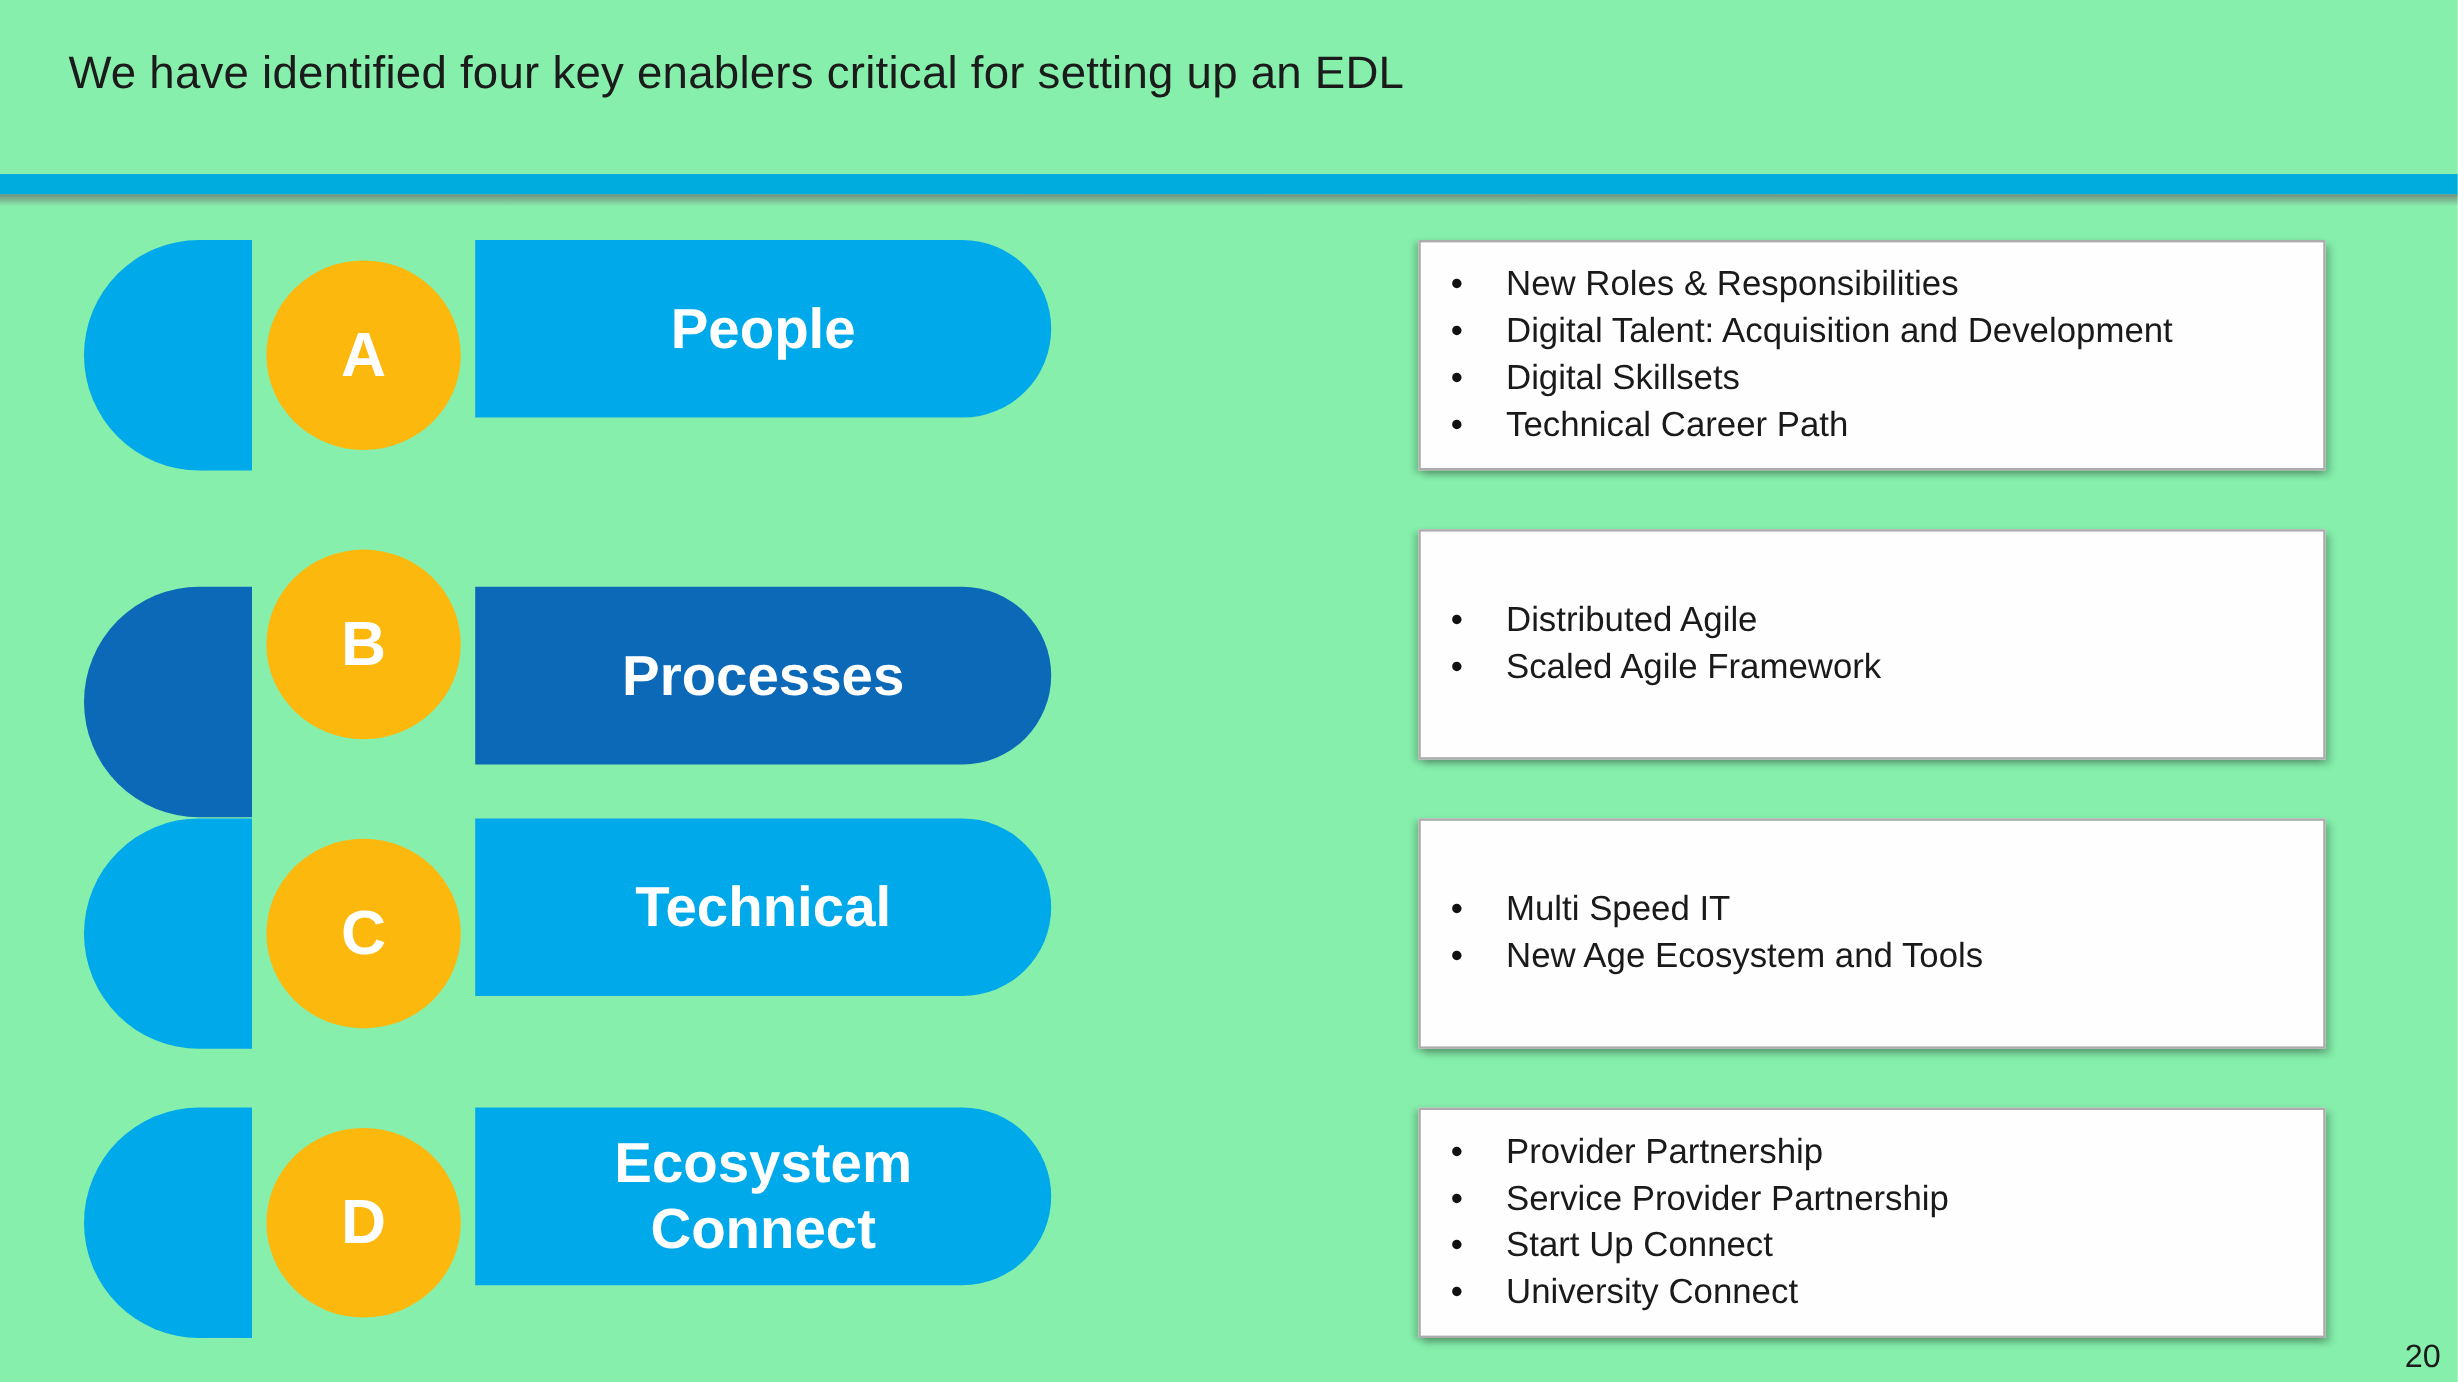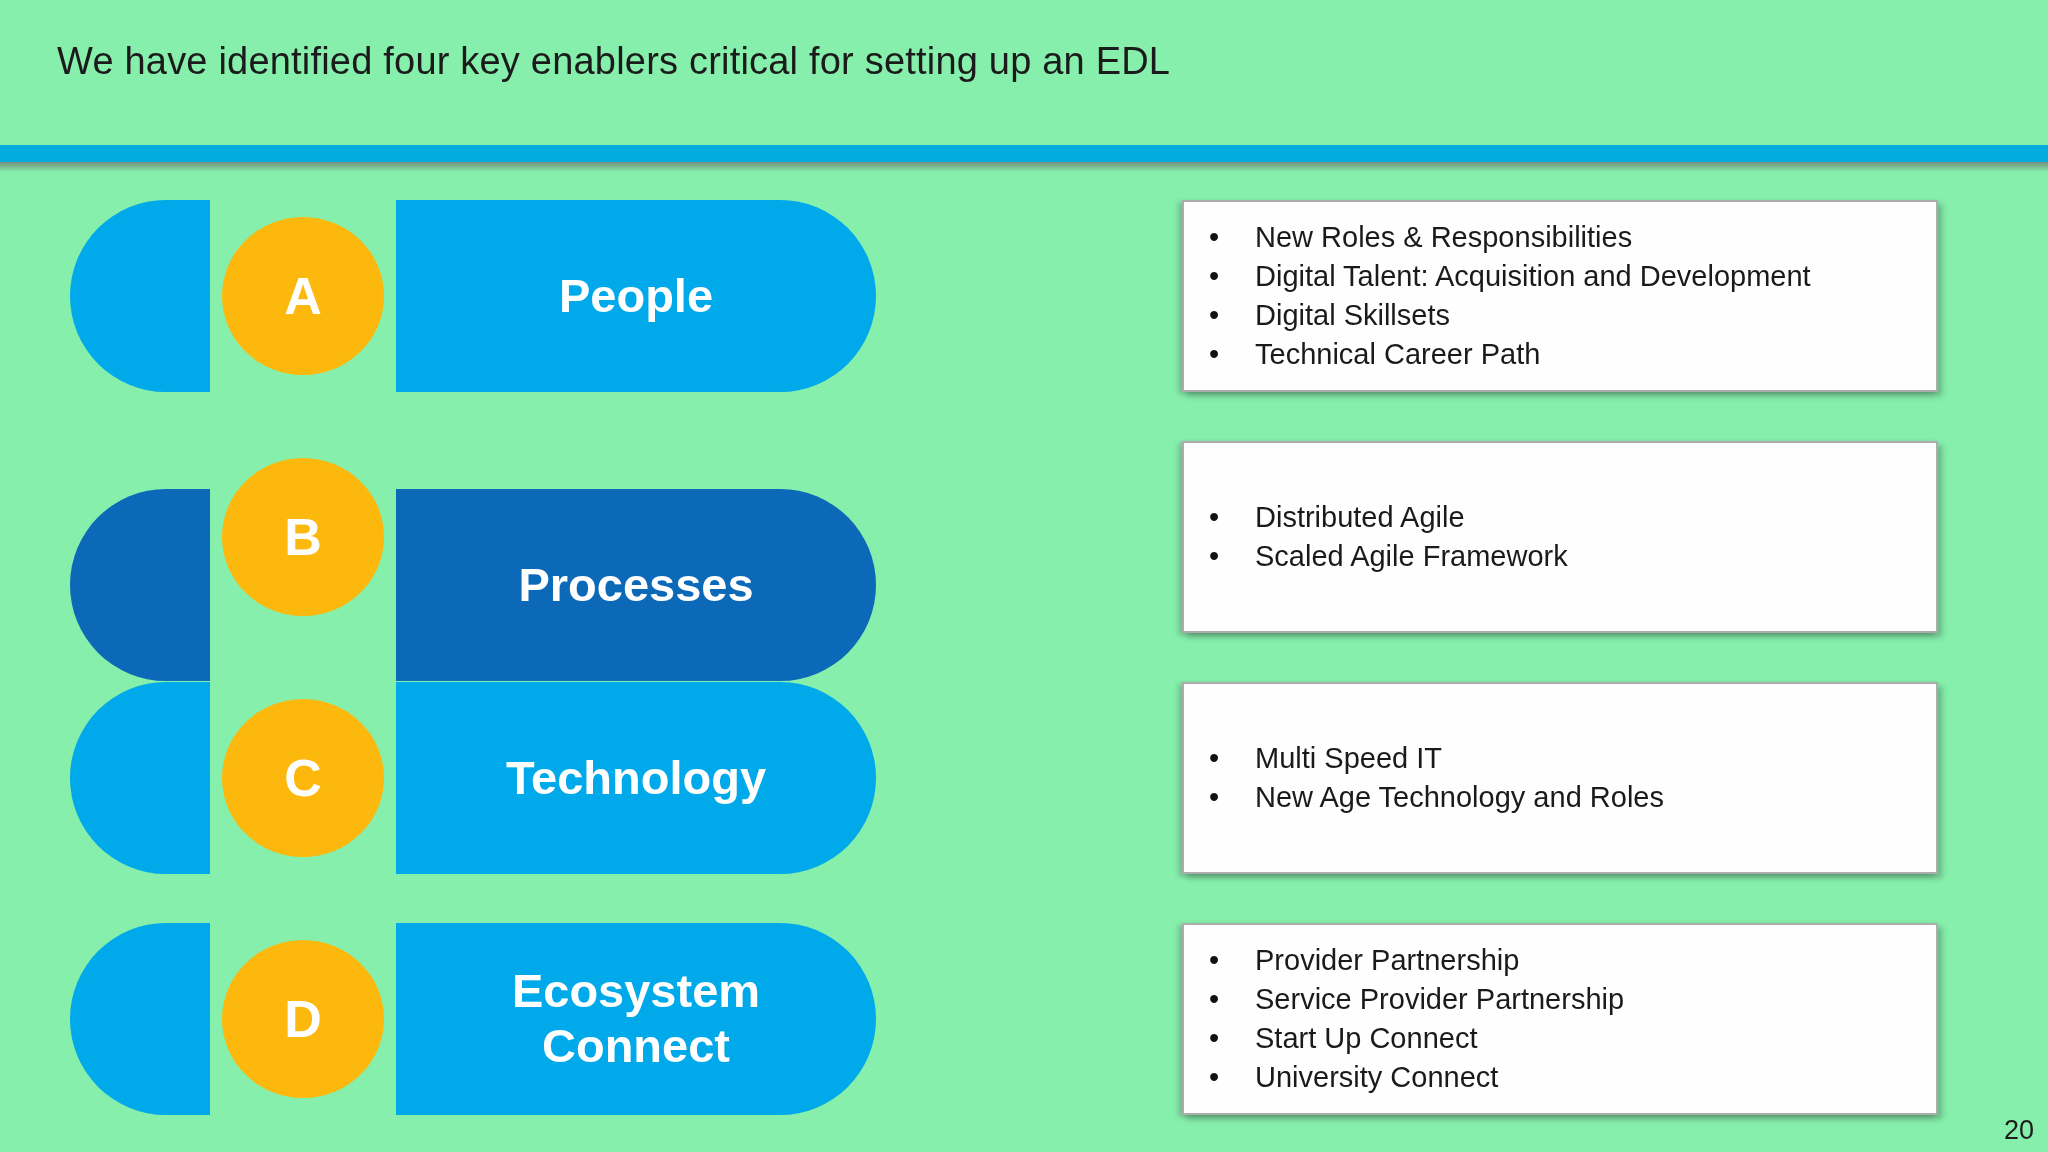--- a/index.html
+++ b/index.html
@@ -23,21 +23,21 @@
     content:"";position:absolute;left:0;top:17px;width:100%;height:10px;
     background:linear-gradient(to bottom, rgba(110,110,110,0.75), rgba(110,110,110,0));
   }
   .enabler-row{position:absolute;left:70px;width:810px;height:192px;}
   .enabler-row .semi{
     position:absolute;left:0;top:0;width:140px;height:192px;
     background:var(--light-blue,#00A9E9);
     border-radius:96px 0 0 96px;
   }
   .enabler-row .bar{
-    position:absolute;left:326px;top:0;width:480px;height:192px;
+    position:absolute;left:326px;top:0;width:480px;height:148px;
     background:var(--light-blue,#00A9E9);
     border-radius:0 96px 96px 0;
     display:flex;align-items:center;justify-content:center;
   }
   .enabler-row.dark .semi,
   .enabler-row.dark .bar{background:var(--dark-blue,#0C69B8);margin-top:48px;}
   .enabler-row .bar span{
     color:#ffffff;font-weight:bold;font-size:47px;line-height:1.16;
     text-align:center;display:inline-block;max-width:310px;
   }
@@ -99,21 +99,21 @@
       <span>Processes</span>
     </div>
   </div>
 
   <div class="enabler-row row-c">
     <div class="semi"></div>
     <div class="badge">
       <span>C</span>
     </div>
     <div class="bar">
-      <span>Technology</span>
+      <span>Technical</span>
     </div>
   </div>
 
   <div class="enabler-row row-d">
     <div class="semi"></div>
     <div class="badge">
       <span>D</span>
     </div>
     <div class="bar">
       <span>Ecosystem Connect</span>
@@ -155,21 +155,21 @@
   </div>
 
   <div class="bullet-box box-c">
     <ul>
       <li>
           <span class="bdot">•</span>
           <span>Multi Speed IT</span>
         </li>
       <li>
           <span class="bdot">•</span>
-          <span>New Age Technology and Roles</span>
+          <span>New Age Ecosystem and Tools</span>
         </li>
     </ul>
   </div>
 
   <div class="bullet-box box-d">
     <ul>
       <li>
           <span class="bdot">•</span>
           <span>Provider Partnership</span>
         </li>

